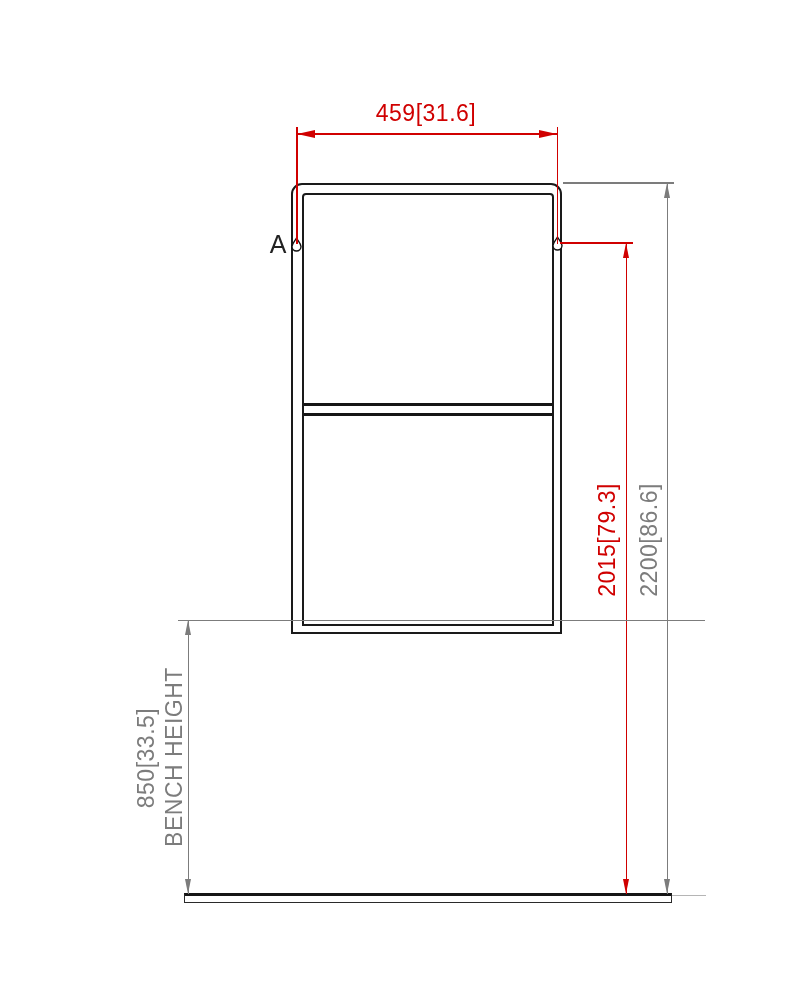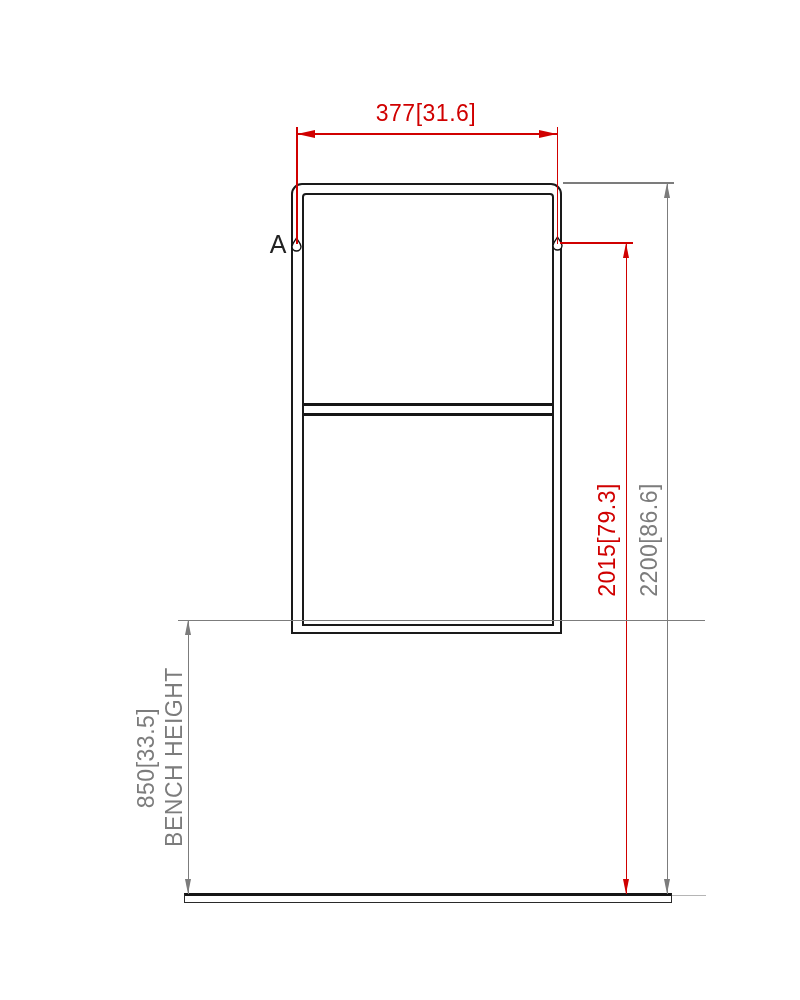--- a/index.html
+++ b/index.html
@@ -66,21 +66,21 @@
   <div class="ext-light" style="left:672px;top:894.5px;width:34px;height:1.5px;"></div>
 
   <div class="detail-label" style="left:278px;top:244px;">A</div>
 
   <div class="dim-red">
     <div class="dline" style="left:296px;top:127px;width:1.5px;height:117px;"></div>
     <div class="dline" style="left:556.5px;top:127px;width:1.5px;height:117px;"></div>
     <div class="dline" style="left:297px;top:133px;width:260px;height:1.5px;"></div>
     <div class="arrow a-left" style="left:297px;top:130px;"></div>
     <div class="arrow a-right" style="left:539px;top:130px;"></div>
-    <div class="dlabel" style="left:426px;top:113px;">377[31.6]</div>
+    <div class="dlabel" style="left:426px;top:113px;">459[31.6]</div>
   </div>
 
   <div class="dim-red">
     <div class="dline" style="left:560px;top:242px;width:73px;height:1.5px;"></div>
     <div class="dline" style="left:625.5px;top:243px;width:1.5px;height:651px;"></div>
     <div class="arrow a-up" style="left:622.5px;top:243px;"></div>
     <div class="arrow a-down" style="left:622.5px;top:879px;"></div>
     <div class="dlabel vlabel" style="left:607px;top:540px;">2015[79.3]</div>
   </div>
 

